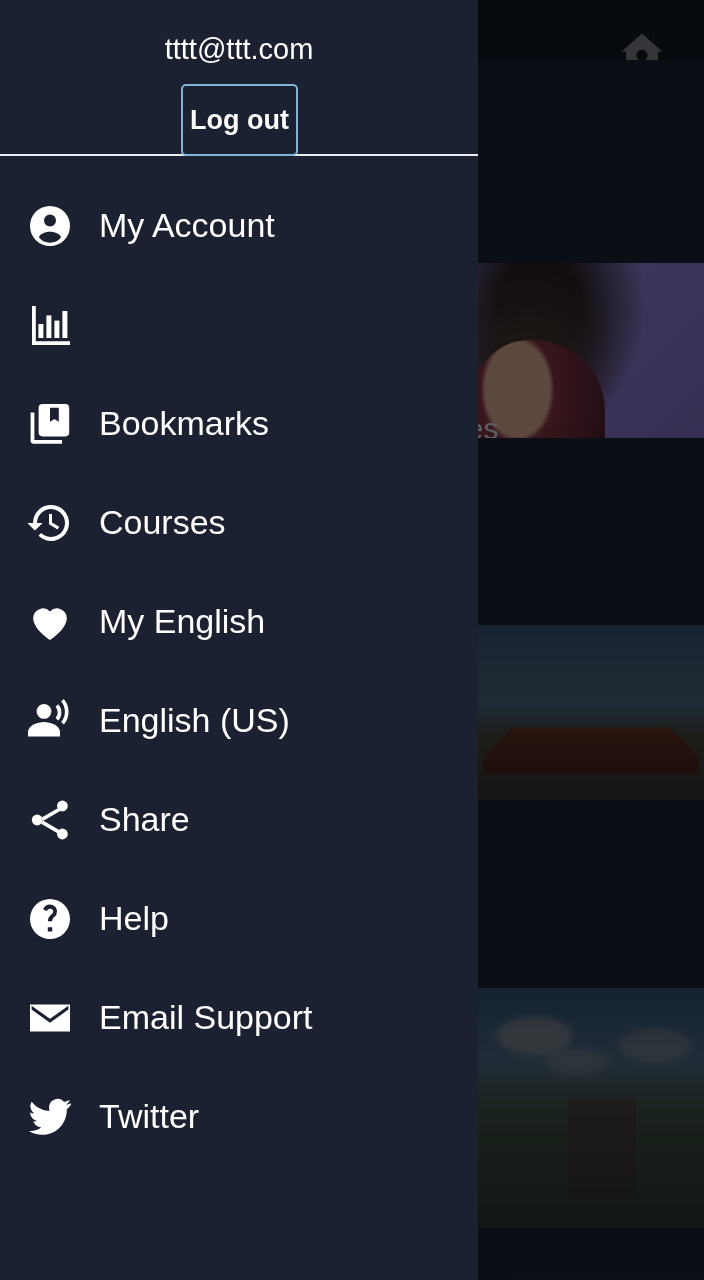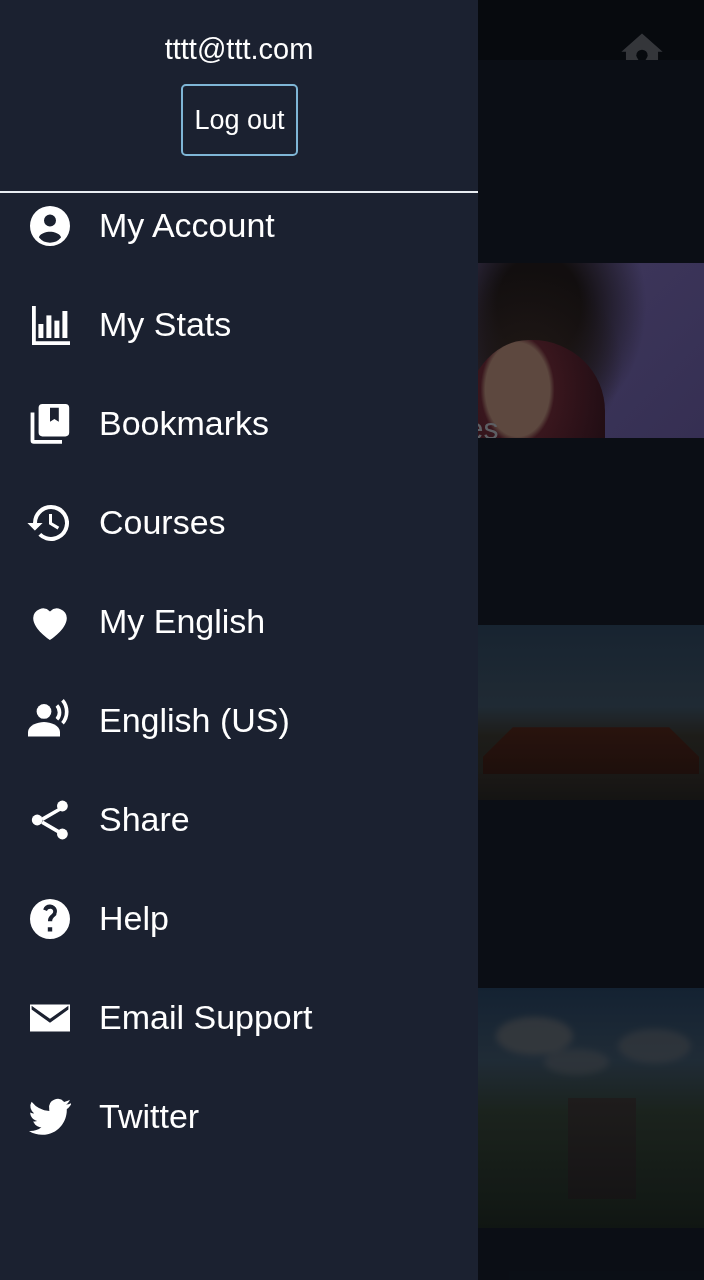--- a/index.html
+++ b/index.html
@@ -81,30 +81,30 @@
     position: absolute; left: 478px; top: 0; width: 226px; height: 1280px;
     background: rgba(4,6,10,.55);
   }
 
   
   .drawer {
     position: absolute; left: 0; top: 0; width: 478px; height: 1280px;
     background: #1b2130;
   }
   .drawer-header {
-    position: relative; height: 193px; border-bottom: 2px solid #e9edf2; padding-left: 14px;
+    position: relative; height: 156px; border-bottom: 2px solid #e9edf2; padding-left: 14px;
   }
   .account-email {
     position: absolute; left: 0; right: 0; top: 33px;
     text-align: center; color: #ffffff; font-size: 29px;
   }
   .logout-btn {
     position: absolute; left: 181px; top: 84px; width: 117px; height: 72px;
     border: 2px solid #7fb6d6; border-radius: 5px; background: transparent;
-    color: #ffffff; font-size: 27px; font-weight: normal;
+    color: #ffffff; font-size: 27px; font-weight: bold;
     font-family: "Liberation Sans", sans-serif; cursor: pointer;
     display: flex; align-items: center; justify-content: center;
   }
   .menu { position: absolute; left: 0; top: 176px; width: 478px; }
   .menu-item {
     position: relative; height: 99px; display: flex; align-items: center;
     cursor: pointer;
   }
   .menu-icon {
     position: absolute; left: 26px; width: 48px; height: 48px;
@@ -187,21 +187,20 @@
       <div class="menu-item">
         <span class="menu-icon">
           <svg viewBox="0 0 24 24">
             <path d="M3 2.5h1.9v17.6H22V22H3z"></path>
             <rect x="6.2" y="11.5" width="2.5" height="7"></rect>
             <rect x="10.2" y="7.2" width="2.5" height="11.3"></rect>
             <rect x="14.2" y="9.8" width="2.5" height="8.7"></rect>
             <rect x="18.2" y="5" width="2.5" height="13.5"></rect>
           </svg>
         </span>
-        <span class="menu-label">My Stats</span>
       </div>
 
       <div class="menu-item">
         <span class="menu-icon">
           <svg viewBox="0 0 24 24">
             <path d="M4.2 6.2H2.3v14.1a1.6 1.6 0 0 0 1.6 1.6H18v-1.9H4.2z"></path>
             <path d="M19.7 2H8.2a1.9 1.9 0 0 0-1.9 1.9v12.4a1.9 1.9 0 0 0 1.9 1.9h11.5a1.9 1.9 0 0 0 1.9-1.9V3.9A1.9 1.9 0 0 0 19.7 2zm-3.3 8.9-2.2-1.4-2.2 1.4V3.9h4.4z"></path>
           </svg>
         </span>
         <span class="menu-label">Bookmarks</span>

